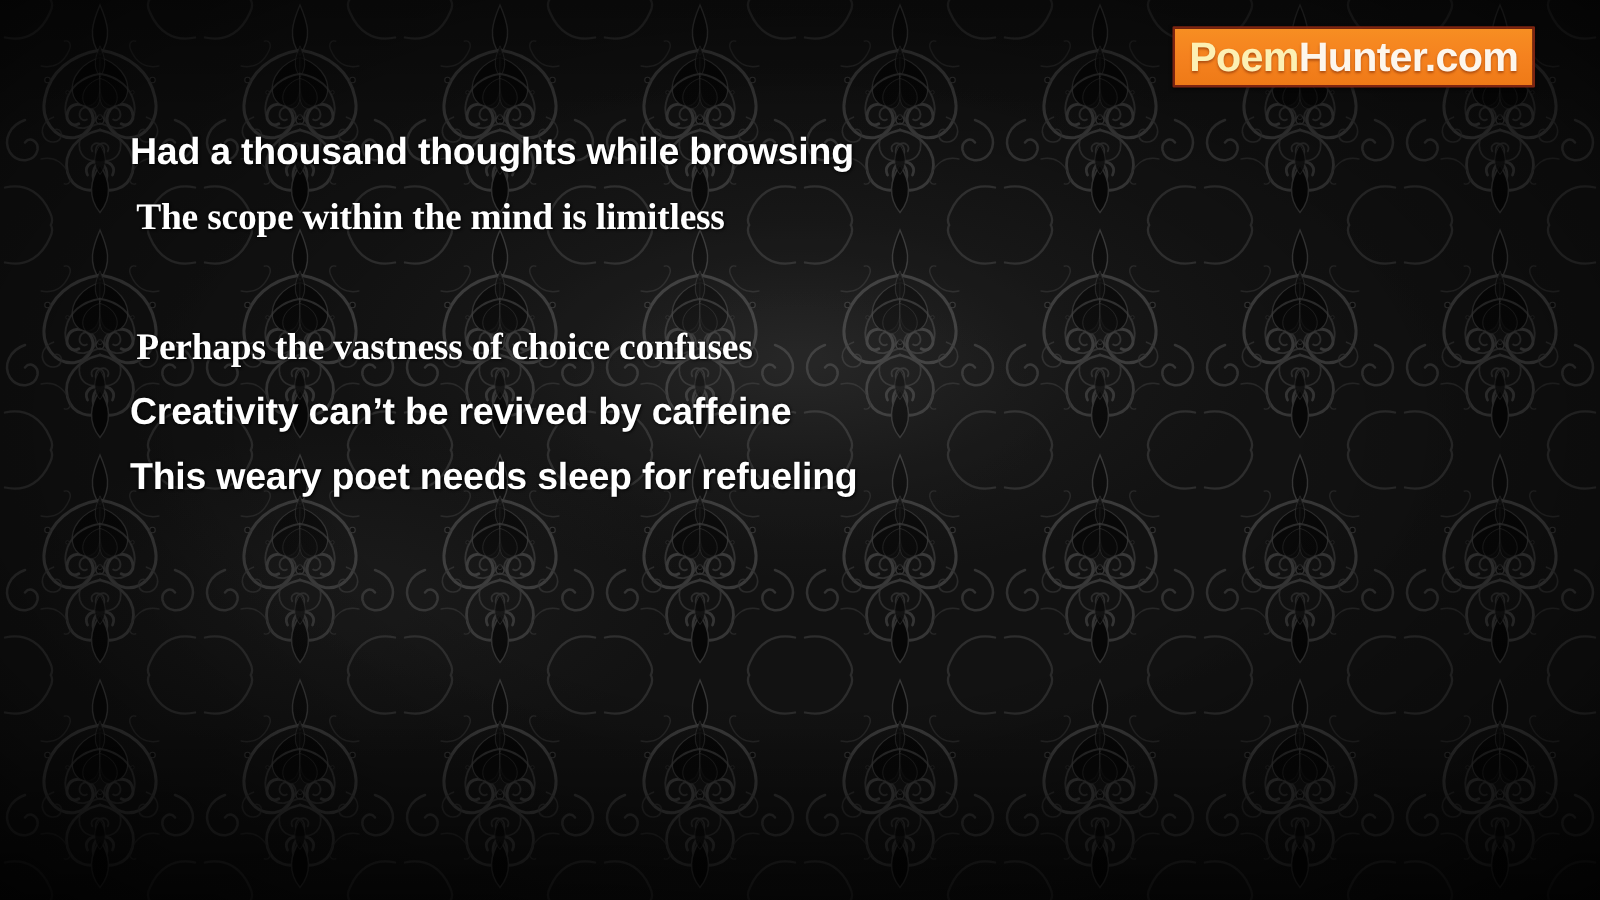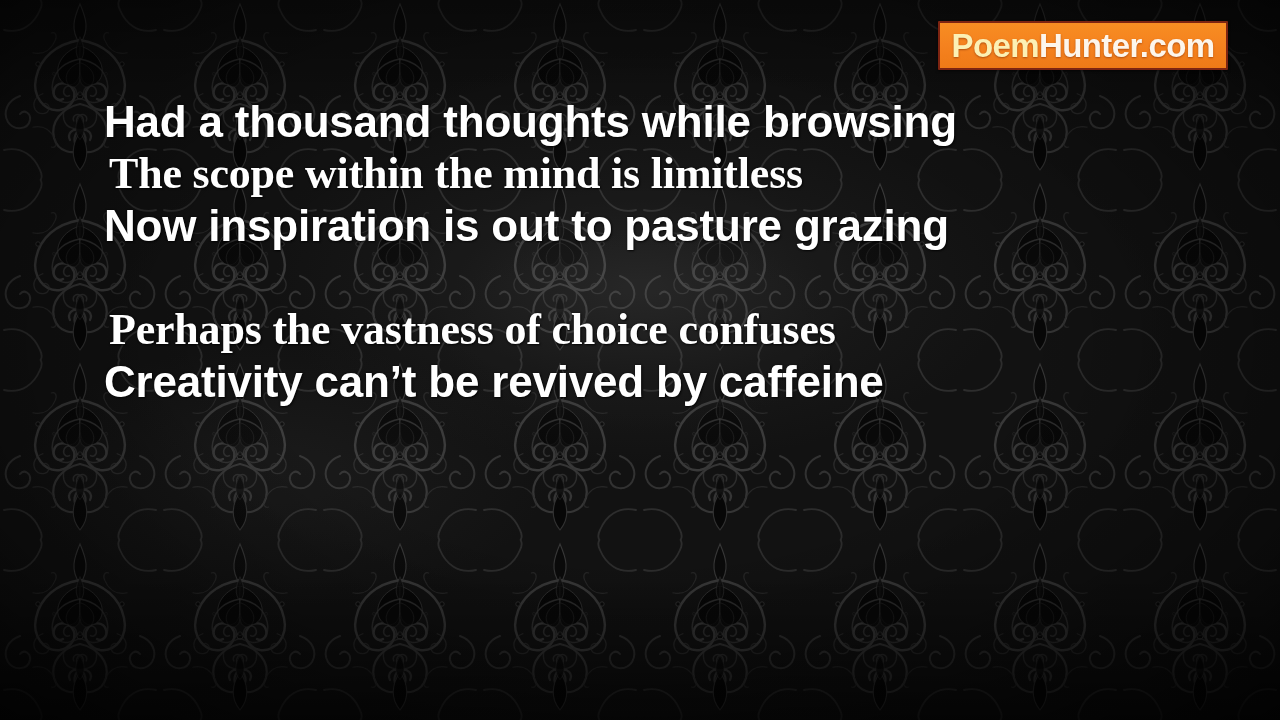--- a/index.html
+++ b/index.html
@@ -56,21 +56,21 @@
     left: 104px;
     top: 96px;
     width: 760px;
     z-index: 5;
   }
 
   .poem-line {
     color: #ffffff;
     font-family: "Liberation Sans", sans-serif;
     font-weight: bold;
-    font-size: 44px;
+    font-size: 30px;
     line-height: 52px;
     letter-spacing: -0.2px;
     white-space: pre;
     text-shadow:
       0 0 2px rgba(0,0,0,0.55),
       1px 1px 2px rgba(0,0,0,0.7);
   }
 
   .poem-line.indent { padding-left: 5px; font-family: Liberation Serif, serif; }
 
@@ -165,25 +165,25 @@
       <rect x="0" y="0" width="1280" height="720" fill="url(#damaskPattern)"></rect>
     </svg>
   </div>
 
   <div class="bg-layer bg-sheen"></div>
   <div class="bg-layer bg-vignette"></div>
 
   <div class="poem">
     <div class="poem-line">Had a thousand thoughts while browsing</div>
     <div class="poem-line indent">The scope within the mind is limitless</div>
-    <div class="poem-line">Now inspiration is out to pasture grazing</div>
 
     <div class="poem-blank"></div>
 
     <div class="poem-line indent">Perhaps the vastness of choice confuses</div>
     <div class="poem-line">Creativity can’t be revived by caffeine</div>
+    <div class="poem-line">This weary poet needs sleep for refueling</div>
   </div>
 
   <div class="logo-badge">
     <span class="logo-text"><span class="logo-part-poem">Poem</span><span class="logo-part-hunter">Hunter.com</span></span>
   </div>
 
 </div>
 
 </body></html>

